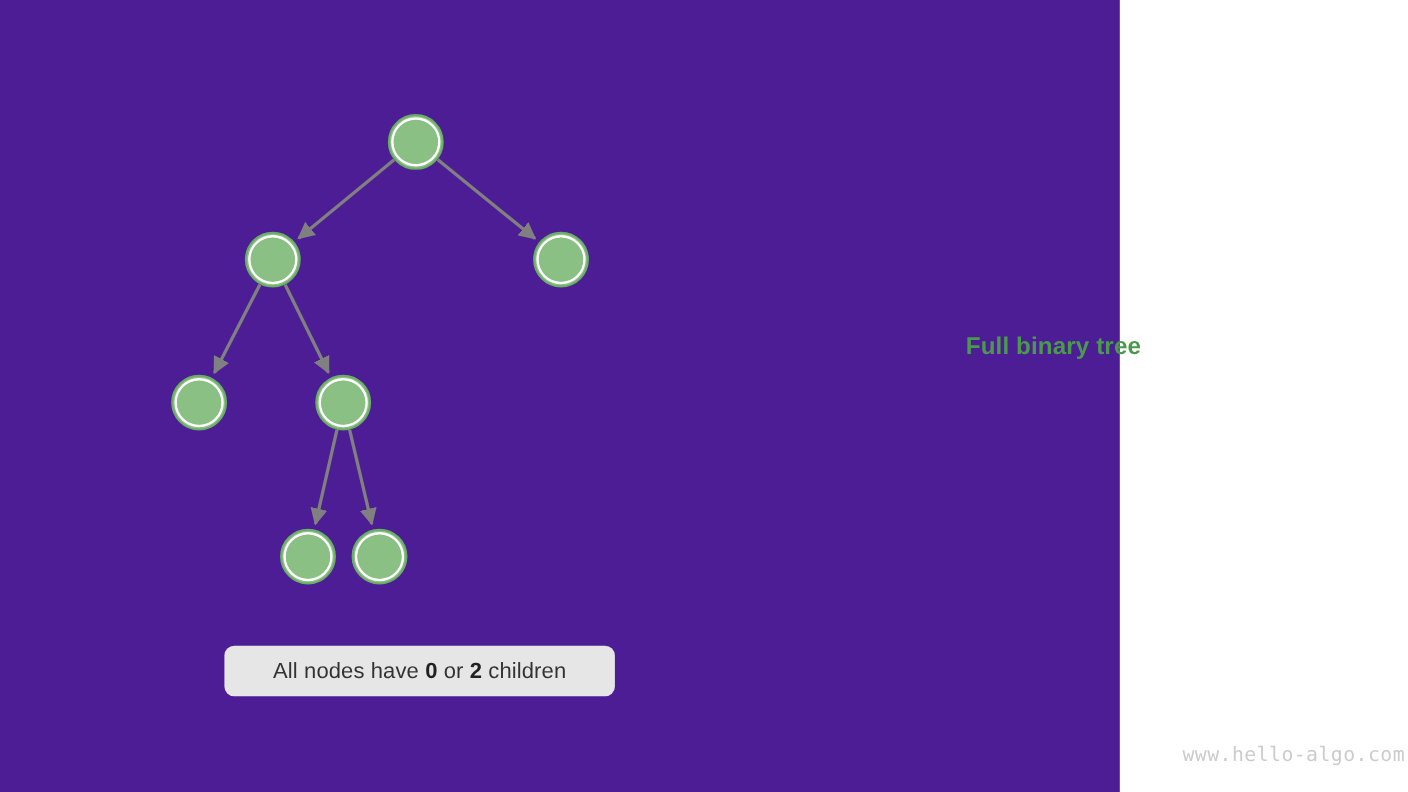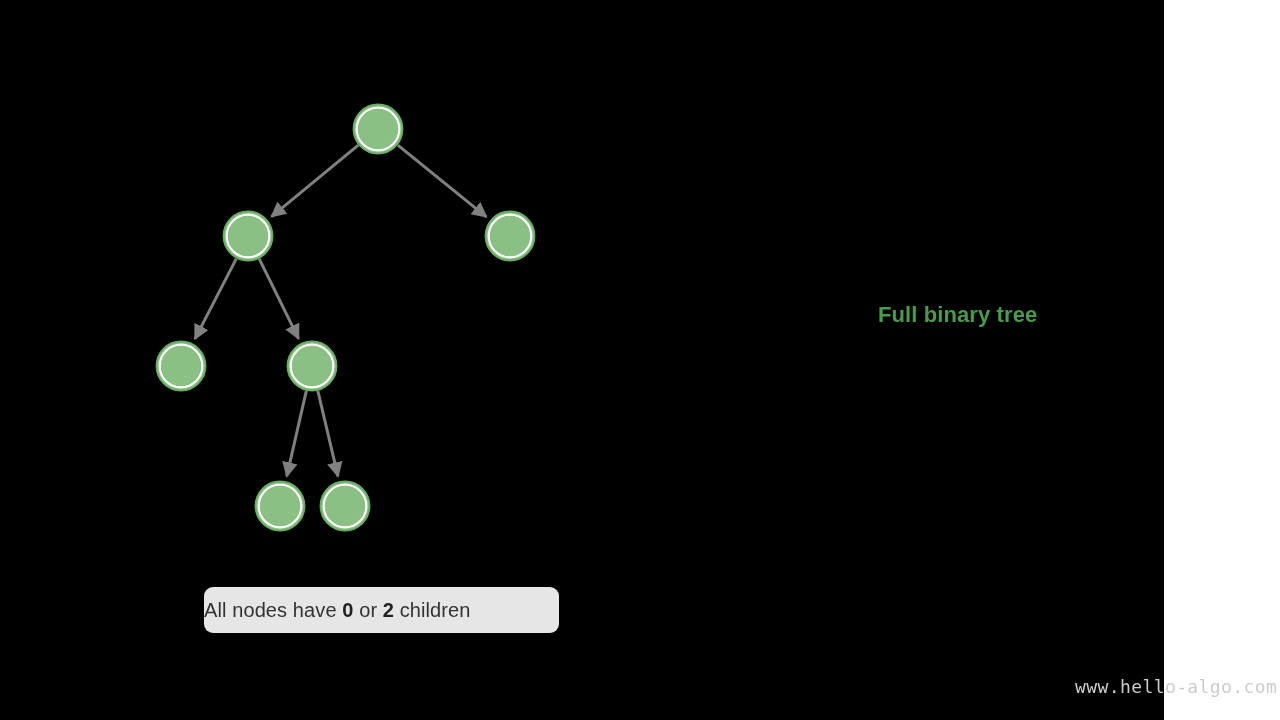--- a/index.html
+++ b/index.html
@@ -11,23 +11,23 @@
     width: 1280px;
     height: 720px;
     position: relative;
     overflow: hidden;
     font-family: "Liberation Sans", sans-serif;
   }
   #stage {
     position: absolute;
     left: 0;
     top: 0;
-    width: 1164px;
+    width: 1018px;
     height: 720px;
-    background: #000000;
+    background: #4c1d95;
   }
   #tree-svg {
     position: absolute;
     left: 0;
     top: 0;
     width: 1280px;
     height: 720px;
   }
   .title-label {
     position: absolute;
@@ -43,20 +43,21 @@
   .caption-pill {
     position: absolute;
     left: 204px;
     top: 587px;
     width: 355px;
     height: 46px;
     background: #e6e6e6;
     border-radius: 9px;
     display: flex;
     align-items: center;
+    justify-content: center;
     box-sizing: border-box;
   }
   .caption-text {
     font-family: "Liberation Sans", sans-serif;
     font-size: 20px;
     color: #333333;
     white-space: nowrap;
     letter-spacing: 0.1px;
   }
   .caption-text b {

